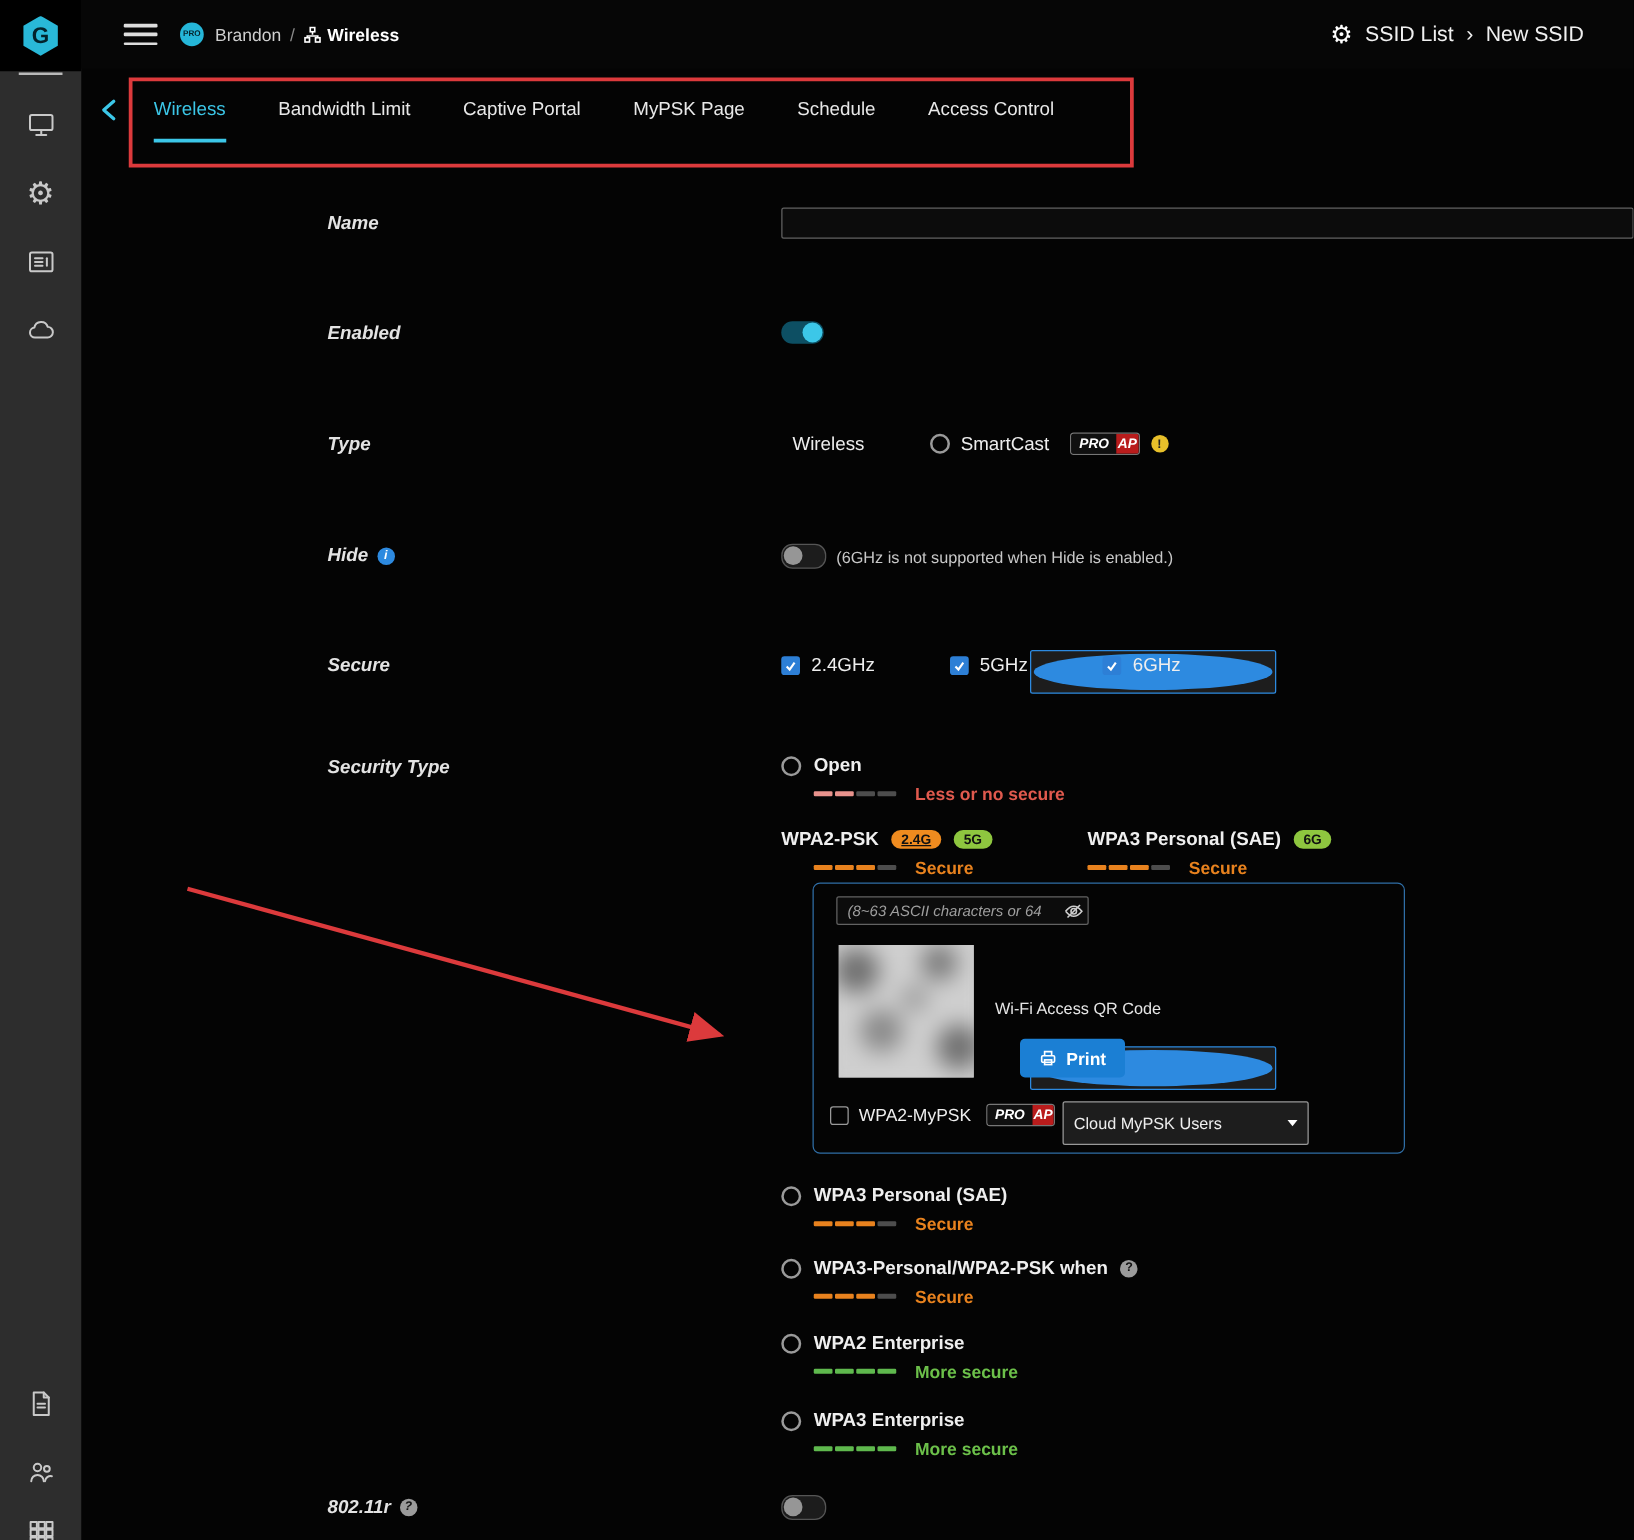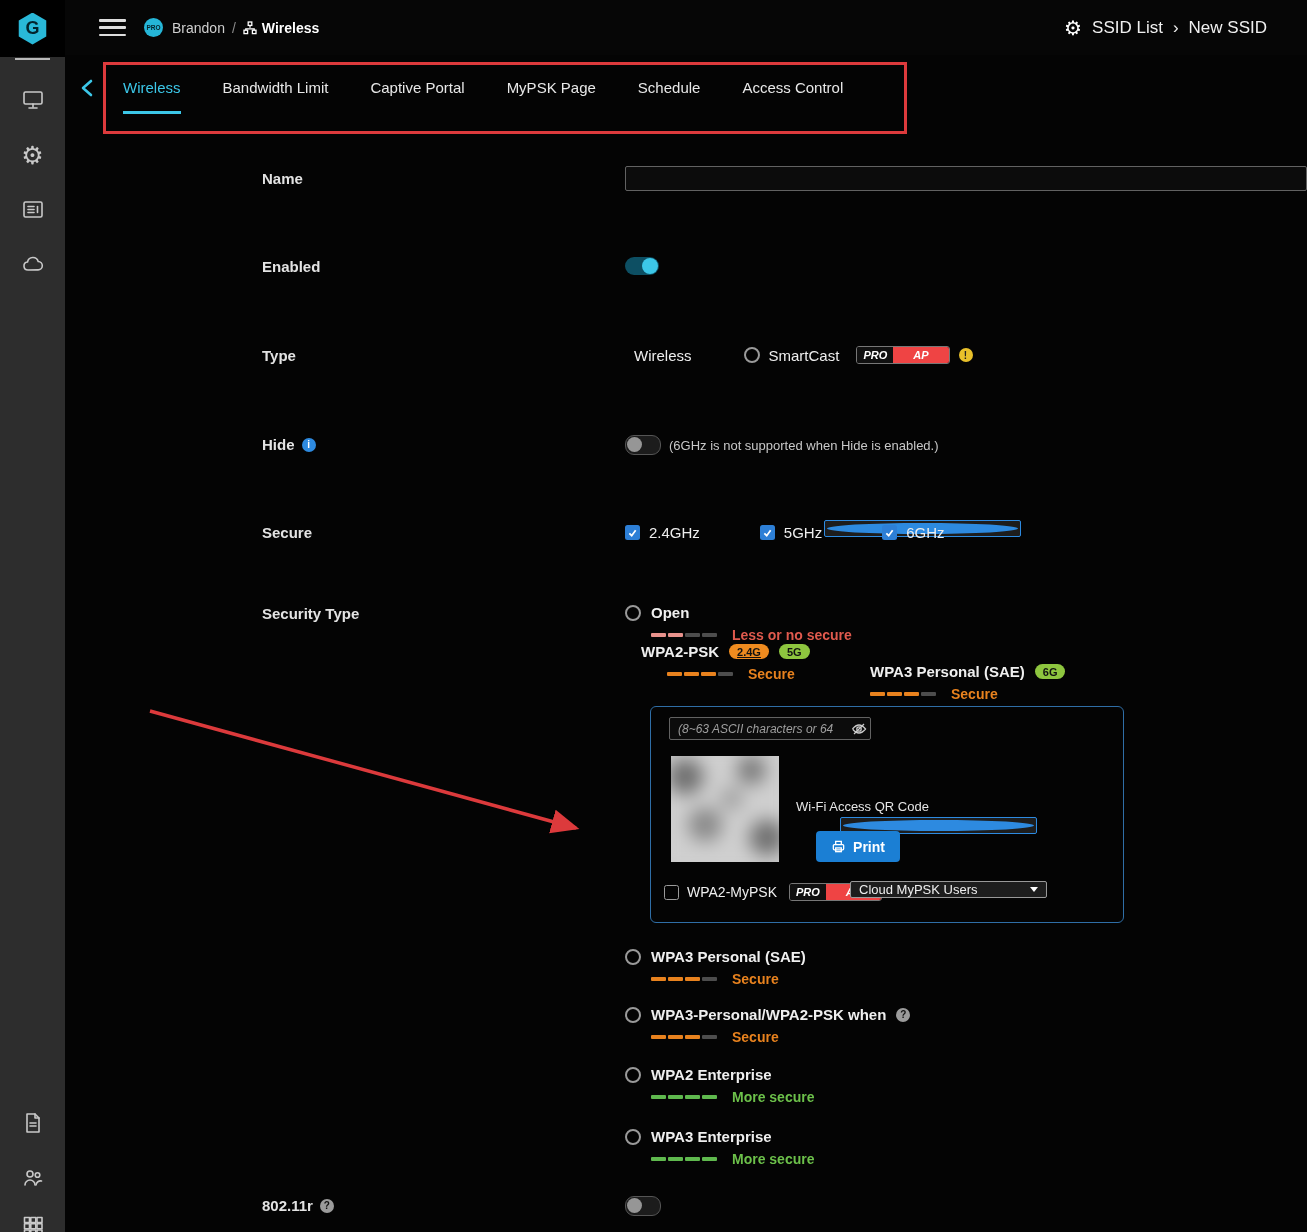--- a/index.html
+++ b/index.html
@@ -28,21 +28,21 @@
 
   
   .tabbar{position:absolute;left:65px;top:55px;right:0;height:75px;}
   .back-chevron{position:absolute;left:14px;top:23px;width:18px;height:20px;cursor:pointer;}
   .back-chevron svg{stroke:#3cc7e8;fill:none;stroke-width:2.6;stroke-linecap:round;stroke-linejoin:round;}
   .tabs{position:absolute;left:58px;top:0;height:62px;display:flex;align-items:center;gap:42px;}
   .tab{font-size:15px;color:#e8e8e8;cursor:pointer;padding:21px 0 18px 0;}
   .tab.active{color:#3cc7e8;border-bottom:3px solid #3cc7e8;padding-bottom:15px;}
 
   
-  .flabel{position:absolute;left:262px;display:flex;align-items:center;gap:7px;font-size:15px;font-weight:700;color:#e3e3e3;}
+  .flabel{position:absolute;left:262px;display:flex;align-items:center;gap:7px;font-size:15px;font-weight:700;color:#e3e3e3;font-style:italic;}
   .ctrl{position:absolute;left:625px;display:flex;align-items:center;}
   .txt{background:#0c0c0c;border:1px solid #626262;color:#ddd;box-sizing:border-box;}
   .name-input{position:absolute;left:625px;right:0;top:166px;height:25px;border-radius:2px;padding:0 8px;font-size:14px;}
   .toggle{width:34px;height:18px;border-radius:9px;position:relative;cursor:pointer;flex:0 0 auto;}
   .toggle.on{background:#0d4f63;}
   .toggle.on::after{content:"";position:absolute;right:1px;top:1px;width:16px;height:16px;border-radius:50%;background:#3cc7e8;}
   .toggle.off{background:#1c1c1c;border:1px solid #555;}
   .toggle.off::after{content:"";position:absolute;left:1px;top:1px;width:15px;height:15px;border-radius:50%;background:#969696;}
   .radio{width:16px;height:16px;border-radius:50%;border:2px solid #9a9a9a;box-sizing:border-box;display:inline-block;cursor:pointer;background:transparent;flex:0 0 auto;position:relative;}
   .radio.sel{border-color:#2d8ae0;}
@@ -50,21 +50,21 @@
   .cb{width:15px;height:15px;border-radius:2.5px;background:#2d7fd6;display:inline-flex;align-items:center;justify-content:center;cursor:pointer;flex:0 0 auto;}
   .cb.un{background:transparent;border:1.5px solid #9a9a9a;box-sizing:border-box;}
   .opt-label{font-size:15px;color:#eee;margin-left:9px;}
   .note-dim{font-size:13px;color:#c8c8c8;margin-left:8px;}
   .ico-i{width:14px;height:14px;border-radius:50%;font-size:10px;font-weight:700;display:inline-flex;align-items:center;justify-content:center;cursor:pointer;flex:0 0 auto;}
   .ico-i.blue{background:#2d8ae0;color:#fff;}
   .ico-i.warn{background:#e8c02a;color:#222;}
   .ico-i.help{background:#9b9b9b;color:#111;}
   .proap{display:inline-flex;font-style:italic;font-weight:700;font-size:11px;border-radius:3px;overflow:hidden;border:1px solid #777;flex:0 0 auto;}
   .proap .p{background:#101010;color:#fff;padding:2px 6px;}
-  .proap .a{background:#ef4444;color:#fff;padding:2px 20px;}
+  .proap .a{background:#b91c1c;color:#fff;padding:2px 1px;}
 
   
   .sec-opt{position:absolute;left:625px;}
   .sec-head{display:flex;align-items:center;gap:10px;}
   .sec-label{font-size:15px;font-weight:700;color:#efefef;}
   .pill{display:inline-block;padding:1.5px 8px;border-radius:9px;font-size:11px;font-weight:700;color:#111;}
   .sec-meter{margin-left:26px;margin-top:6px;display:flex;align-items:center;}
   .sec-meter.noindent{margin-left:0;}
   .meter{display:flex;align-items:center;gap:2px;}
   .meter .seg{width:15px;height:4px;border-radius:1px;}
@@ -83,21 +83,21 @@
     radial-gradient(circle at 35% 62%, #8a8a8a 0 14%, transparent 15%),
     radial-gradient(circle at 82% 72%, #707070 0 12%, transparent 13%),
     radial-gradient(circle at 55% 42%, #9d9d9d 0 10%, transparent 11%),
     #cfcfcf;}
   .qr-label{position:absolute;left:145px;top:92px;font-size:13px;color:#e6e6e6;}
   .print-btn{position:absolute;left:165px;top:124px;width:84px;height:31px;background:#1b7fd4;border:none;border-radius:4px;color:#fff;font-size:14px;font-weight:700;display:flex;align-items:center;justify-content:center;gap:7px;cursor:pointer;}
   .print-btn svg{stroke:#fff;fill:none;stroke-width:1.4;}
   .mypsk-row{position:absolute;left:13px;top:176px;display:flex;align-items:center;}
   .mypsk-label{font-size:14px;color:#eee;margin-left:8px;}
   .mypsk-row .proap{margin-left:12px;}
-  .sel{position:absolute;left:199px;top:174px;width:197px;height:17px;background:#1d1d1d;border:1px solid #999;border-radius:2px;display:flex;align-items:center;padding:0 8px;color:#eee;font-size:13px;cursor:pointer;box-sizing:border-box;}
+  .sel{position:absolute;left:199px;top:174px;width:197px;height:35px;background:#1d1d1d;border:1px solid #999;border-radius:2px;display:flex;align-items:center;padding:0 8px;color:#eee;font-size:13px;cursor:pointer;box-sizing:border-box;}
   .sel .caret{margin-left:auto;width:0;height:0;border-left:4.5px solid transparent;border-right:4.5px solid transparent;border-top:5.5px solid #fff;}
 
   
   .anno-rect{position:absolute;left:103px;top:62px;width:798px;height:66px;border:3px solid #dc3a3c;pointer-events:none;z-index:50;}
   .anno-arrow{position:absolute;left:0;top:0;pointer-events:none;z-index:50;}
 </style>
 </head>
 <body>
 
 <div class="page">
@@ -283,21 +283,21 @@
       <span class="meter">
           <span class="seg" style="background: rgb(232, 146, 140);"></span>
           <span class="seg" style="background: rgb(232, 146, 140);"></span>
           <span class="seg" style="background: rgb(77, 77, 77);"></span>
           <span class="seg" style="background: rgb(77, 77, 77);"></span>
         </span>
       <span class="meter-note" style="color: rgb(224, 90, 78);">Less or no secure</span>
     </div>
   </div>
 
-  <div class="sec-opt" style="top:643px;margin-left:16px;">
+  <div class="sec-opt" style="top:663px;">
     <div class="sec-head">
       <span class="radio sel"></span>
       <span class="sec-label">WPA2-PSK</span>
       <span class="pill" style="background-color: rgb(239, 139, 31); text-decoration: underline;">2.4G</span>
       <span class="pill" style="background-color: rgb(142, 198, 63);">5G</span>
     </div>
     <div class="sec-meter">
       <span class="meter">
           <span class="seg" style="background: rgb(232, 130, 30);"></span>
           <span class="seg" style="background: rgb(232, 130, 30);"></span>

